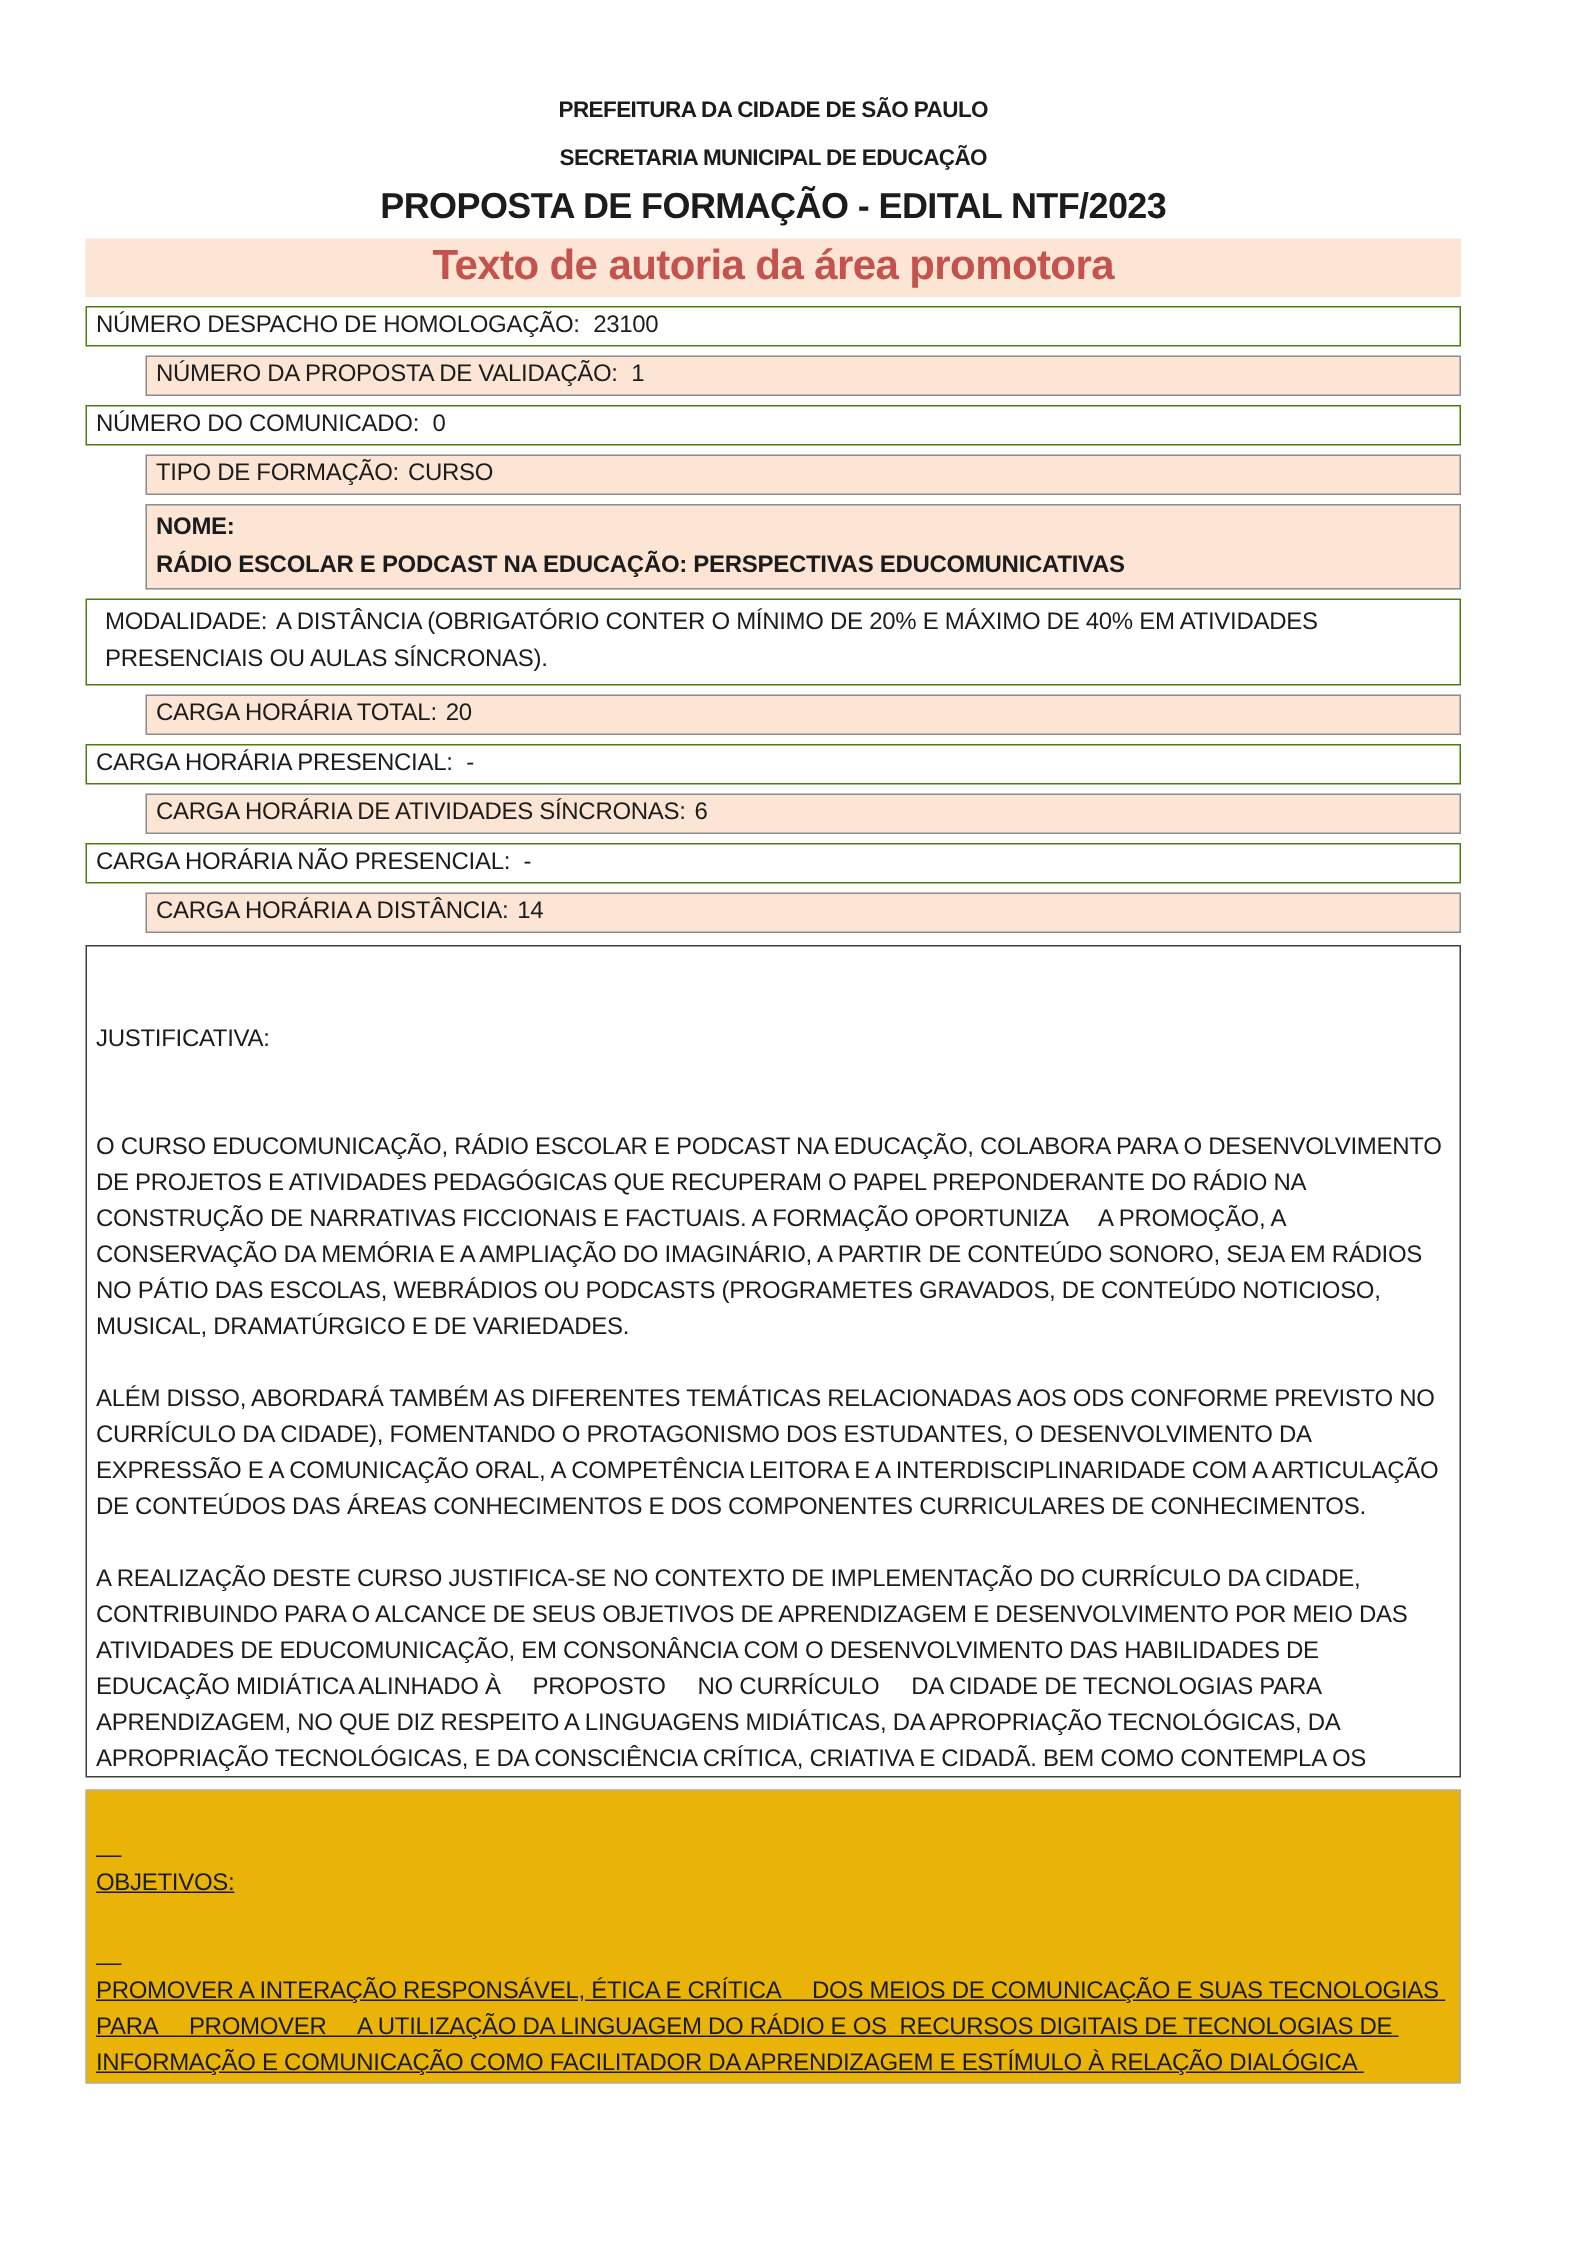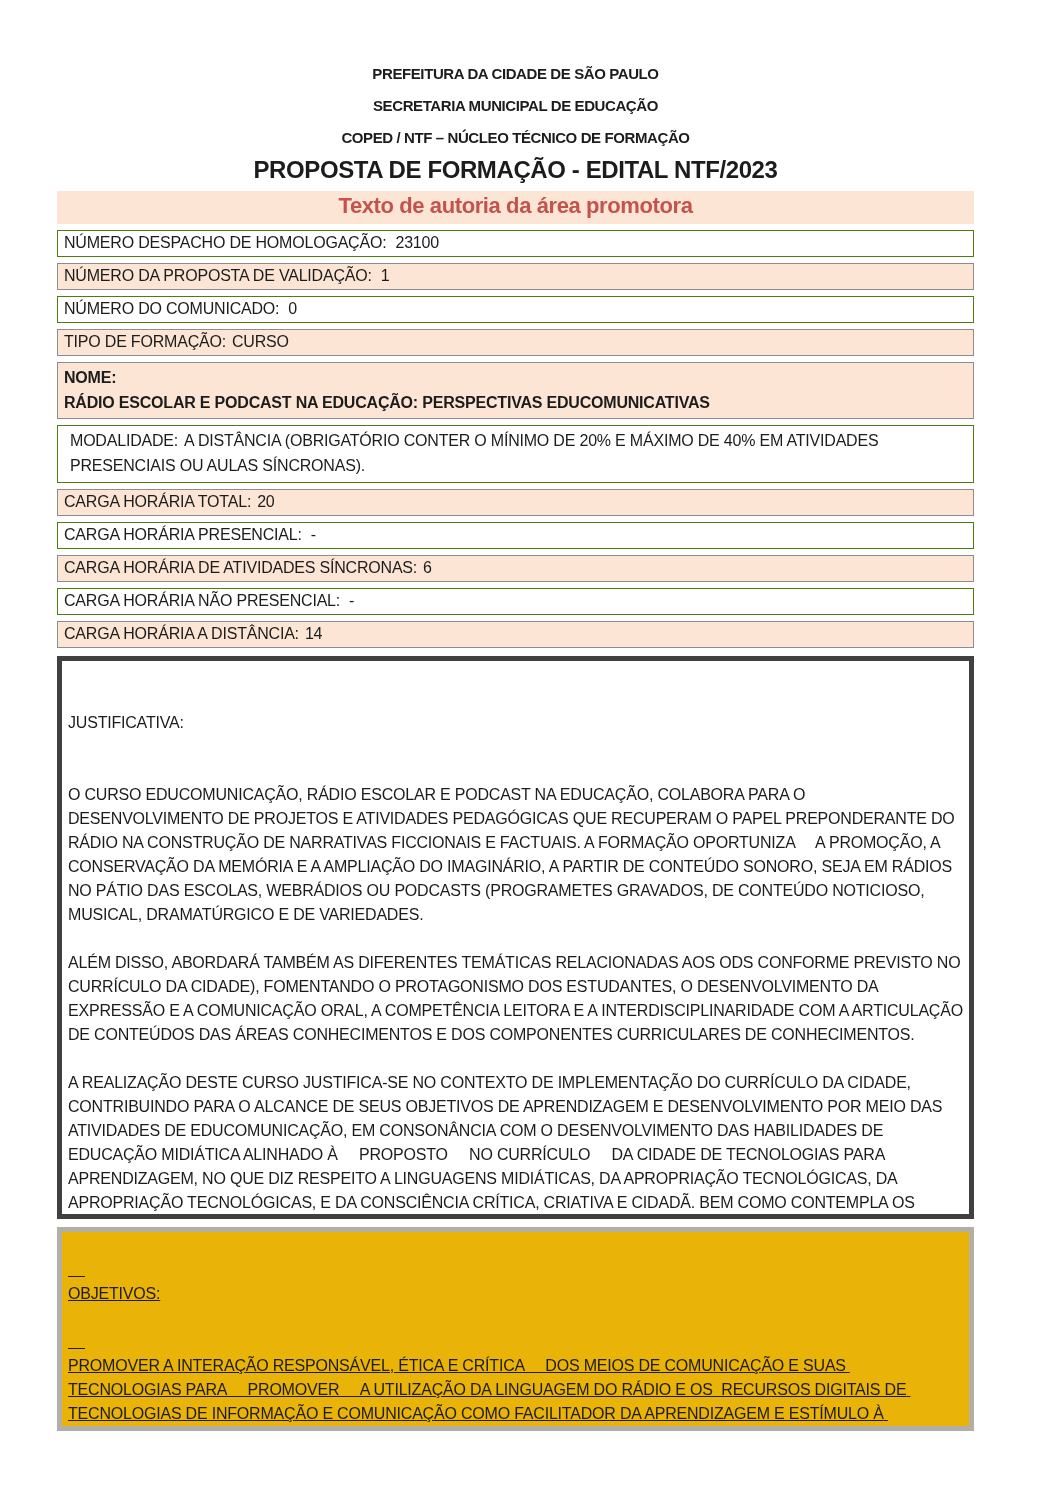--- a/index.html
+++ b/index.html
@@ -11,56 +11,55 @@
   .content{position:absolute;left:57px;top:58px;width:917px;}
 
   
   .doc-header{text-align:center;font-weight:bold;letter-spacing:-0.4px;}
   .h-line{font-size:15px;line-height:32px;white-space:nowrap;}
   .h-line.big{font-size:24px;}
 
   
   .banner{
     margin-top:5px;background:#fce5d4;text-align:center;
-    font-size:22px;font-weight:bold;color:#c4534e;
+    font-size:28px;font-weight:bold;color:#c4534e;
     padding:2px 0 5px;letter-spacing:-0.4px;
   }
 
   
   .row{
     margin-top:6px;border:1px solid #4d7c0f;background:#ffffff;
     font-size:16px;line-height:22px;letter-spacing:-0.2px;
     padding:1px 6px 2px;white-space:pre-wrap;
   }
-  .row.peach{background:#fce5d4;border-color:#8b8d8f;}
+  .row.peach{background:#fce5d4;border-color:#8b8d8f;margin-left:40px;}
   .row.bold{font-weight:bold;line-height:25px;padding:2px 6px 3px;}
   .row .val{margin-left:6px;}
   .row .val.wide{margin-left:9px;}
   .stack span{display:block;}
 
   
   .block{
-    margin-top:8px;border:5px solid #404040;background:#ffffff;
+    margin-top:8px;border:1px solid #404040;background:#ffffff;
     font-size:16px;line-height:24px;letter-spacing:-0.2px;
     padding:2px 6px;overflow:hidden;white-space:pre-wrap;
   }
   .block .blk-label{display:block;}
   .block .blk-body{display:block;}
   .block.justificativa{height:549px;}
   .block.objetivos{height:190px;background:#eab308;border-color:#b3afa6;text-decoration:underline;}
 </style>
 </head>
 <body>
 
 <div class="content">
 
   <div class="doc-header">
     <div class="h-line">PREFEITURA DA CIDADE DE SÃO PAULO</div>
     <div class="h-line">SECRETARIA MUNICIPAL DE EDUCAÇÃO</div>
-    <div class="h-line">COPED / NTF – NÚCLEO TÉCNICO DE FORMAÇÃO</div>
     <div class="h-line big">PROPOSTA DE FORMAÇÃO - EDITAL NTF/2023</div>
   </div>
 
   <div class="banner">
     <span>Texto de autoria da área promotora</span>
   </div>
 
   <div class="row"><span class="lbl">NÚMERO DESPACHO DE HOMOLOGAÇÃO:</span><span class="val wide">23100</span></div>
 
   <div class="row peach"><span class="lbl">NÚMERO DA PROPOSTA DE VALIDAÇÃO:</span><span class="val wide">1</span></div>

